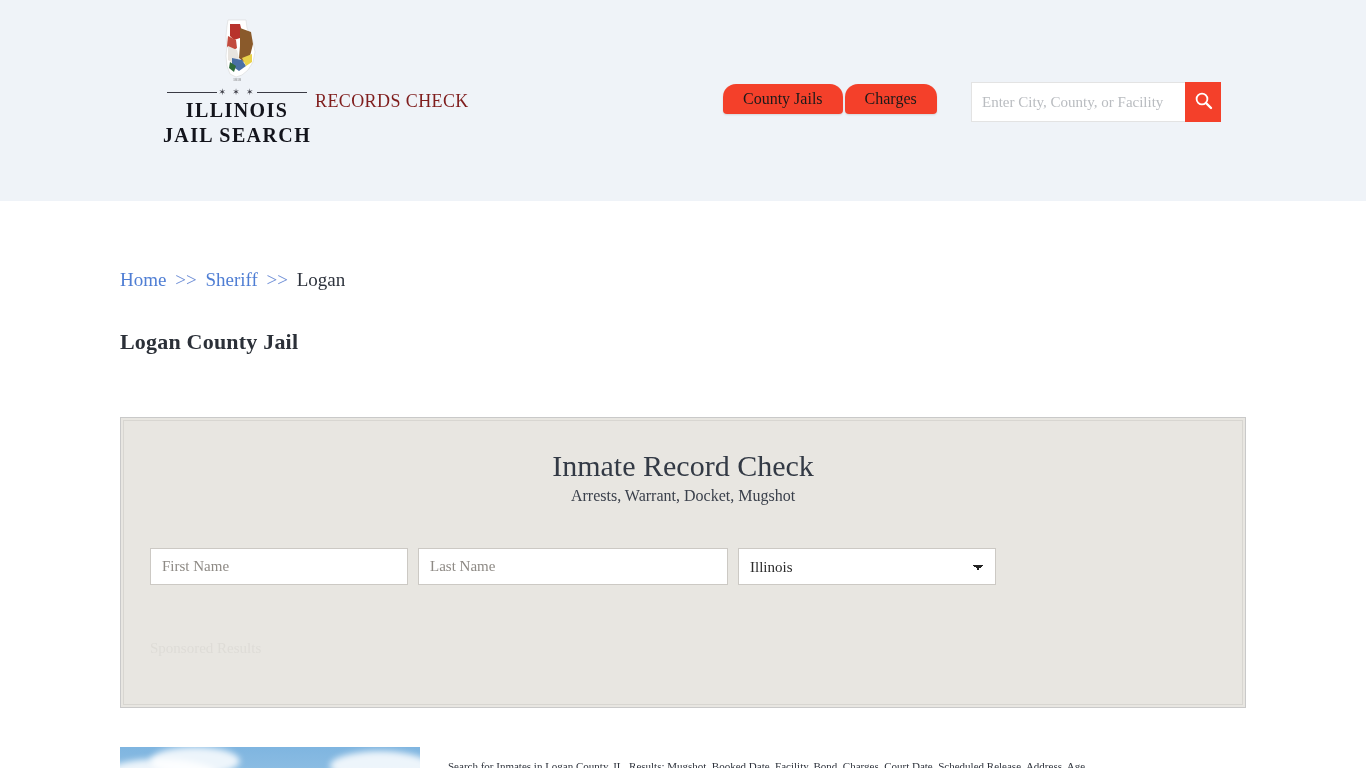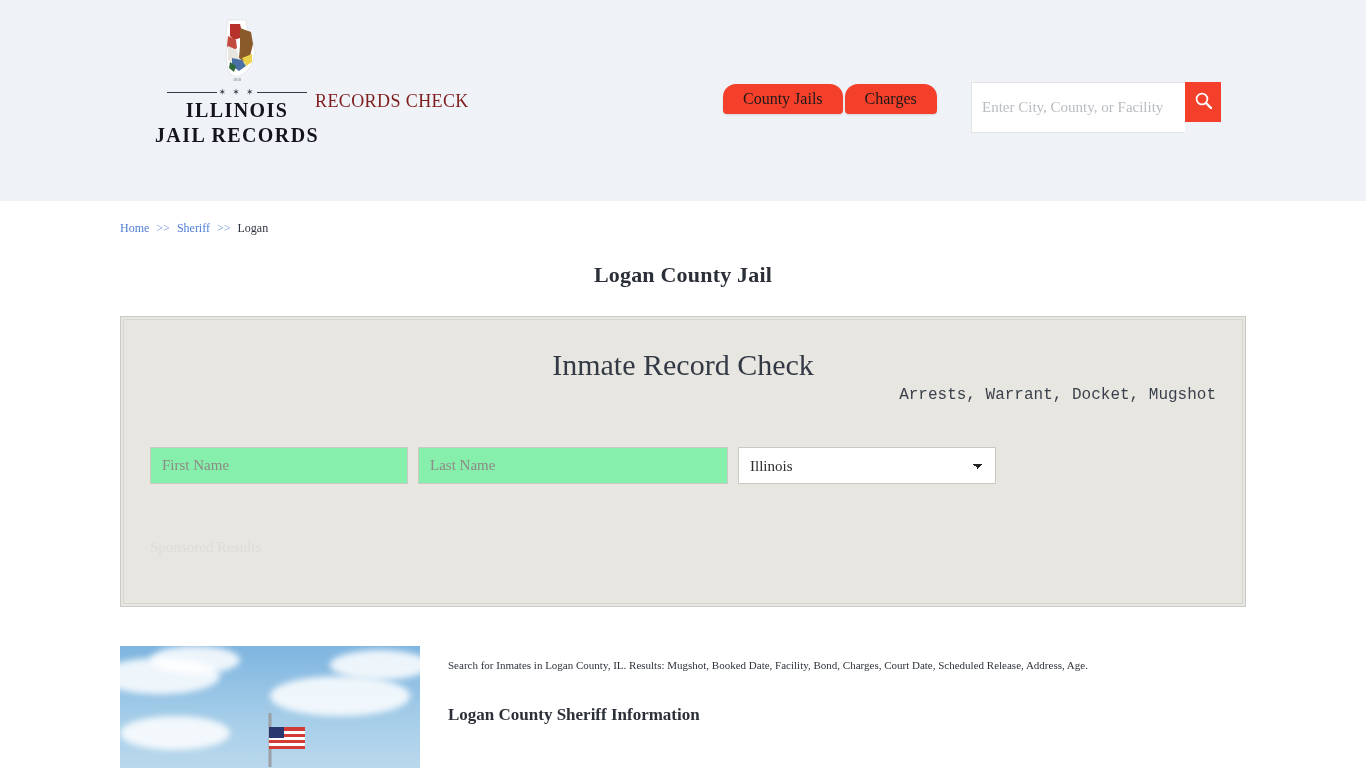--- a/index.html
+++ b/index.html
@@ -109,21 +109,21 @@
   .header-search {
     position: absolute;
     left: 851px;
     top: 82px;
     width: 250px;
     height: 40px;
     display: flex;
   }
   .header-search input {
     flex: 1 1 auto;
-    height: 51px;
+    height: 40px;
     border: 1px solid #e3e3e3;
     border-right: none;
     background: #fff;
     padding: 0 10px;
     font-size: 15px;
     color: #444;
     font-family: "Liberation Serif", "DejaVu Serif", serif;
     outline: none;
   }
   .header-search input::placeholder { color: #b9bcc0; }
@@ -140,78 +140,79 @@
   }
 
   
   .main {
     width: 1126px;
     margin: 0 auto;
     position: relative;
   }
   .breadcrumb {
     padding-top: 20px;
-    font-size: 12px;
+    font-size: 19px;
     color: #3c4250;
     font-family: "Liberation Serif", "DejaVu Serif", serif;
+    margin-top: 48px;
   }
   .breadcrumb a {
     color: #4f7ed4;
     text-decoration: none;
   }
   .breadcrumb .sep { color: #6f8fd6; margin: 0 4px; }
   .breadcrumb .current { color: #2e333d; }
 
   .page-title {
-    text-align: center;
+    text-align: left;
     font-size: 22px;
     font-weight: bold;
     color: #2b3038;
-    margin-top: 26px;
+    margin-top: 38px;
     letter-spacing: 0.2px;
     font-family: "Liberation Serif", "DejaVu Serif", serif;
   }
 
   
   .record-panel {
     position: relative;
-    margin-top: 28px;
+    margin-top: 62px;
     height: 291px;
     background: #e8e6e1;
     border: 1px solid #c9c9c9;
     padding: 2px;
   }
   .record-panel-inner {
     height: 100%;
     border: 1px solid #d8d6d1;
     background: #e8e6e1;
     padding: 28px 26px 0 26px;
   }
   .panel-title {
     text-align: center;
     font-size: 30px;
     color: #333a45;
     font-family: "Liberation Serif", "DejaVu Serif", serif;
     line-height: 34px;
   }
   .panel-sub {
-    text-align: right;
+    text-align: center;
     font-size: 16px;
     color: #3b414c;
     margin-top: 4px;
-    font-family: Liberation Mono, monospace;
+    font-family: Liberation Serif, serif;
   }
   .form-row {
     display: flex;
     margin-top: 43px;
     gap: 10px;
   }
   .form-row input[type=text] {
     height: 37px;
-    background: #86efac;
+    background: #ffffff;
     border: 1px solid #ccc9c4;
     padding: 16px 11px;
     font-size: 15px;
     color: #444;
     outline: none;
     font-family: "Liberation Serif", "DejaVu Serif", serif;
   }
   .form-row input[type=text]::placeholder { color: #8e8a85; }
   .f-first { width: 258px; }
   .f-last  { width: 310px; }
@@ -334,21 +335,21 @@
           <path d="M24 44 L30 48 L28 54 L23 50 Z" fill="#2f6b3a"></path>
           <text x="31" y="63" font-size="4" text-anchor="middle" fill="#6b6b6b" font-family="serif">1818</text>
         </svg>
       </div>
       <div class="logo-divider">
         <span class="ln l"></span>
         <span class="dots">✶ ✶ ✶</span>
         <span class="ln r"></span>
       </div>
       <div class="logo-text">ILLINOIS</div>
-      <div class="logo-text">JAIL RECORDS</div>
+      <div class="logo-text">JAIL SEARCH</div>
     </div>
 
     <div class="records-check">RECORDS CHECK</div>
 
     <div class="nav-tabs">
       <button class="nav-tab">County Jails</button>
       <button class="nav-tab second">Charges</button>
     </div>
 
     <div class="header-search">

